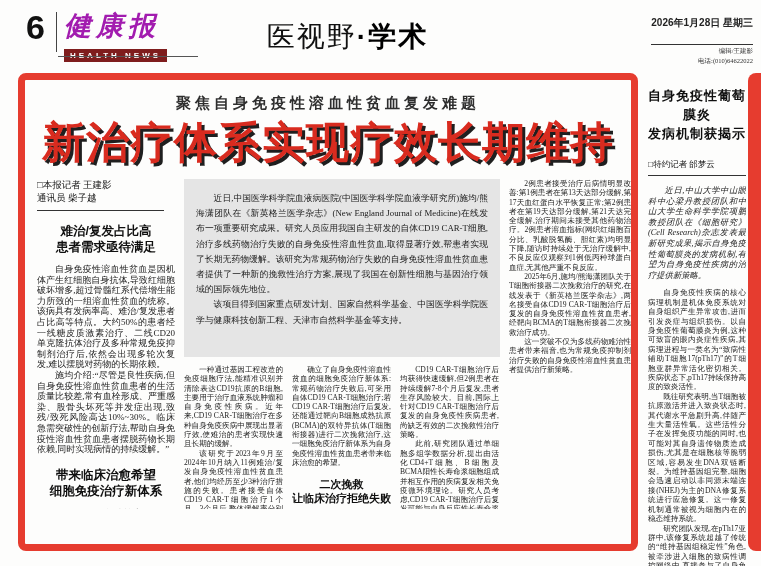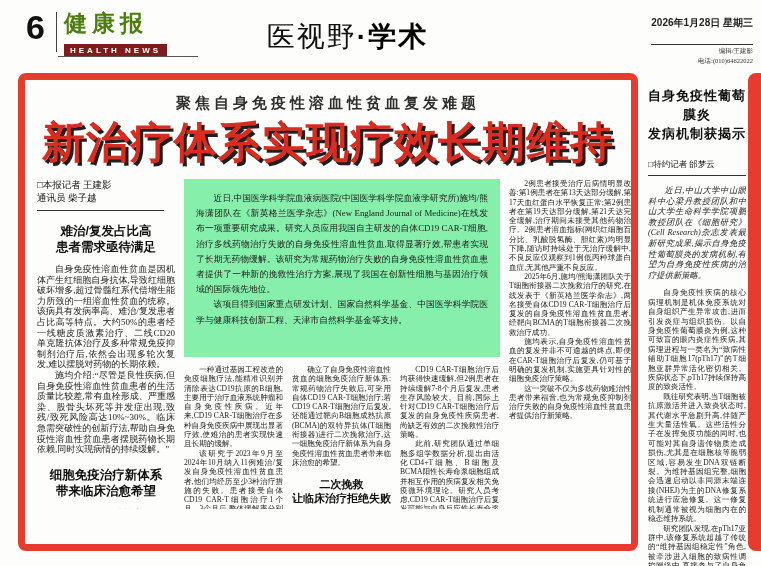--- a/index.html
+++ b/index.html
@@ -5,22 +5,22 @@
   html,body{margin:0;padding:0;background:#ffffff;}
   #page{position:relative;width:761px;height:566px;background:#fdfdfc;overflow:hidden;
         font-family:"Liberation Serif", serif;color:#1c1c1c;}
 
   
   .header{position:absolute;top:0;left:0;width:761px;height:70px;background:#fdfdfc;}
   .pageno{position:absolute;left:26px;top:10px;font-family:"Liberation Sans",sans-serif;
           font-weight:900;font-size:34px;line-height:34px;color:#111;}
   .head-divider{position:absolute;left:56px;top:12px;width:1px;height:40px;background:#444;}
   .masthead{position:absolute;left:64px;top:8px;width:130px;}
-  .masthead-cn{font-family:"Liberation Serif",serif;font-weight:900;
-               font-size:23px;letter-spacing:5px;color:#4d7c0f;white-space:nowrap;}
+  .masthead-cn{font-family:"Liberation Serif",serif;font-style:italic;font-weight:900;
+               font-size:27px;letter-spacing:5px;color:#a21caf;white-space:nowrap;}
   .masthead-en{margin-top:1px;display:inline-block;background:#7f1d1d;color:#fff;
                font-family:"Liberation Sans",sans-serif;font-weight:700;font-size:8px;
                letter-spacing:3px;padding:2px 6px;}
   .logo-rule{position:absolute;left:58px;top:56px;width:140px;height:1px;background:#555;}
   .section-title{position:absolute;left:0;right:110px;top:18px;text-align:center;white-space:nowrap;padding-left:44px;}
   .st-light{font-family:"Liberation Serif",serif;font-weight:500;font-size:28px;color:#111;letter-spacing:2px;}
   .st-bold{font-family:"Liberation Sans",sans-serif;font-weight:900;font-size:28px;color:#000;letter-spacing:2px;}
   .dateline{position:absolute;right:8px;top:12px;width:150px;text-align:right;}
   .date-main{font-family:Liberation Sans, sans-serif;font-weight:700;font-size:10px;color:#222;
              border-bottom:1px solid #333;padding-bottom:14px;display:inline-block;}
@@ -43,21 +43,21 @@
 
   .byline-block{font-size:9.5px;line-height:13px;color:#111;border-bottom:1px solid #333;
                 padding-bottom:5px;margin-bottom:10px;width:92%;}
   .col-subhead{font-family:"Liberation Sans",sans-serif;font-weight:900;text-align:center;
                font-size:12.5px;line-height:16px;color:#101010;margin:12px 0 9px 0;}
   .col-subhead.small{font-size:11px;line-height:14px;margin:10px 0 7px 0;}
   .newsbody p{margin:0;text-indent:2em;text-align:justify;}
   .b1{font-size:9px;line-height:10.6px;}
   .b2{font-size:7.6px;line-height:9.3px;}
 
-  .lede-box{background:#86efac;box-sizing:border-box;width:316px;height:178px;
+  .lede-box{background:#e5e5e5;box-sizing:border-box;width:316px;height:178px;
             padding:12px 12px;overflow:hidden;margin-bottom:8px;}
   .lede-box p{margin:0;text-indent:2em;text-align:justify;font-size:8.8px;line-height:15.2px;color:#1a1a1a;}
 
   
   .sidebar{position:absolute;left:648px;top:80px;width:98px;height:486px;overflow:hidden;}
   .sb-title{font-family:"Liberation Sans",sans-serif;font-weight:900;font-size:13px;
             line-height:19px;text-align:center;color:#0f0f0f;letter-spacing:1px;margin-top:6px;}
   .sb-byline{font-size:8.5px;color:#111;border-bottom:1px solid #333;padding-bottom:4px;
              margin:16px 0 10px 0;}
   .sb-lede p{margin:0;text-indent:2em;text-align:justify;font-size:8.3px;line-height:10.6px;
@@ -102,22 +102,22 @@
           <div>□本报记者 王建影</div>
           <div>通讯员 柴子越</div>
         </div>
         <div class="col-subhead">
           <div>难治/复发占比高</div>
           <div>患者需求亟待满足</div>
         </div>
         <p>自身免疫性溶血性贫血是因机体产生红细胞自身抗体,导致红细胞破坏增多,超过骨髓红系代偿增生能力所致的一组溶血性贫血的统称。该病具有发病率高、难治/复发患者占比高等特点。大约50%的患者经一线糖皮质激素治疗、二线CD20单克隆抗体治疗及多种常规免疫抑制剂治疗后,依然会出现多轮次复发,难以摆脱对药物的长期依赖。</p>
         <p>施均介绍:“尽管是良性疾病,但自身免疫性溶血性贫血患者的生活质量比较差,常有血栓形成、严重感染、股骨头坏死等并发症出现,致残/致死风险高达10%~30%。临床急需突破性的创新疗法,帮助自身免疫性溶血性贫血患者摆脱药物长期依赖,同时实现病情的持续缓解。”</p>
         <div class="col-subhead">
+          <div>带来临床治愈希望</div>
           <div>细胞免疫治疗新体系</div>
-          <div>带来临床治愈希望</div>
         </div>
         <p>CD19 CAR-T细胞治疗是</p>
       </div>
 
       <div class="midzone">
         <div class="lede-box">
           <p>近日,中国医学科学院血液病医院(中国医学科学院血液学研究所)施均/熊海潇团队在《新英格兰医学杂志》(New England Journal of Medicine)在线发布一项重要研究成果。研究人员应用我国自主研发的自体CD19 CAR-T细胞,治疗多线药物治疗失败的自身免疫性溶血性贫血,取得显著疗效,帮患者实现了长期无药物缓解。该研究为常规药物治疗失败的自身免疫性溶血性贫血患者提供了一种新的挽救性治疗方案,展现了我国在创新性细胞与基因治疗领域的国际领先地位。</p>
           <p>该项目得到国家重点研发计划、国家自然科学基金、中国医学科学院医学与健康科技创新工程、天津市自然科学基金等支持。</p>
         </div>
         <div class="subrow">
@@ -141,21 +141,20 @@
             <p>CD19 CAR-T细胞治疗后均获得快速缓解,但2例患者在持续缓解7-8个月后复发,患者生存风险较大。目前,国际上针对CD19 CAR-T细胞治疗后复发的自身免疫性疾病患者,尚缺乏有效的二次挽救性治疗策略。</p>
             <p>此前,研究团队通过单细胞多组学数据分析,提出由活化CD4+T细胞、B细胞及BCMA阳性长寿命浆细胞组成并相互作用的疾病复发相关免疫微环境理论。研究人员考虑,CD19 CAR-T细胞治疗后复发可能与自身反应性长寿命浆细胞的持续存在相关。</p>
 
           </div>
         </div>
       </div>
 
       <div class="col5 newsbody b2">
         <p>2例患者接受治疗后病情明显改善:第1例患者在第13天达部分缓解,第17天血红蛋白水平恢复正常;第2例患者在第19天达部分缓解,第21天达完全缓解,治疗期间未接受其他药物治疗。2例患者溶血指标(网织红细胞百分比、乳酸脱氢酶、胆红素)均明显下降,随访时持续处于无治疗缓解中,不良反应仅观察到1例低丙种球蛋白血症,无其他严重不良反应。</p>
         <p>2025年6月,施均/熊海潇团队关于T细胞衔接器二次挽救治疗的研究,在线发表于《新英格兰医学杂志》,两名接受自体CD19 CAR-T细胞治疗后复发的自身免疫性溶血性贫血患者,经靶向BCMA的T细胞衔接器二次挽救治疗成功。</p>
-        <p>施均表示,自身免疫性溶血性贫血的复发并非不可逾越的终点,即便在CAR-T细胞治疗后复发,仍可基于明确的复发机制,实施更具针对性的细胞免疫治疗策略。</p>
         <p>这一突破不仅为多线药物难治性患者带来福音,也为常规免疫抑制剂治疗失败的自身免疫性溶血性贫血患者提供治疗新策略。</p>
       </div>
     </div>
   </div>
 
   <div class="sidebar">
     <div class="sb-title">
       <div>自身免疫性葡萄膜炎</div>
       <div>发病机制获揭示</div>
     </div>

